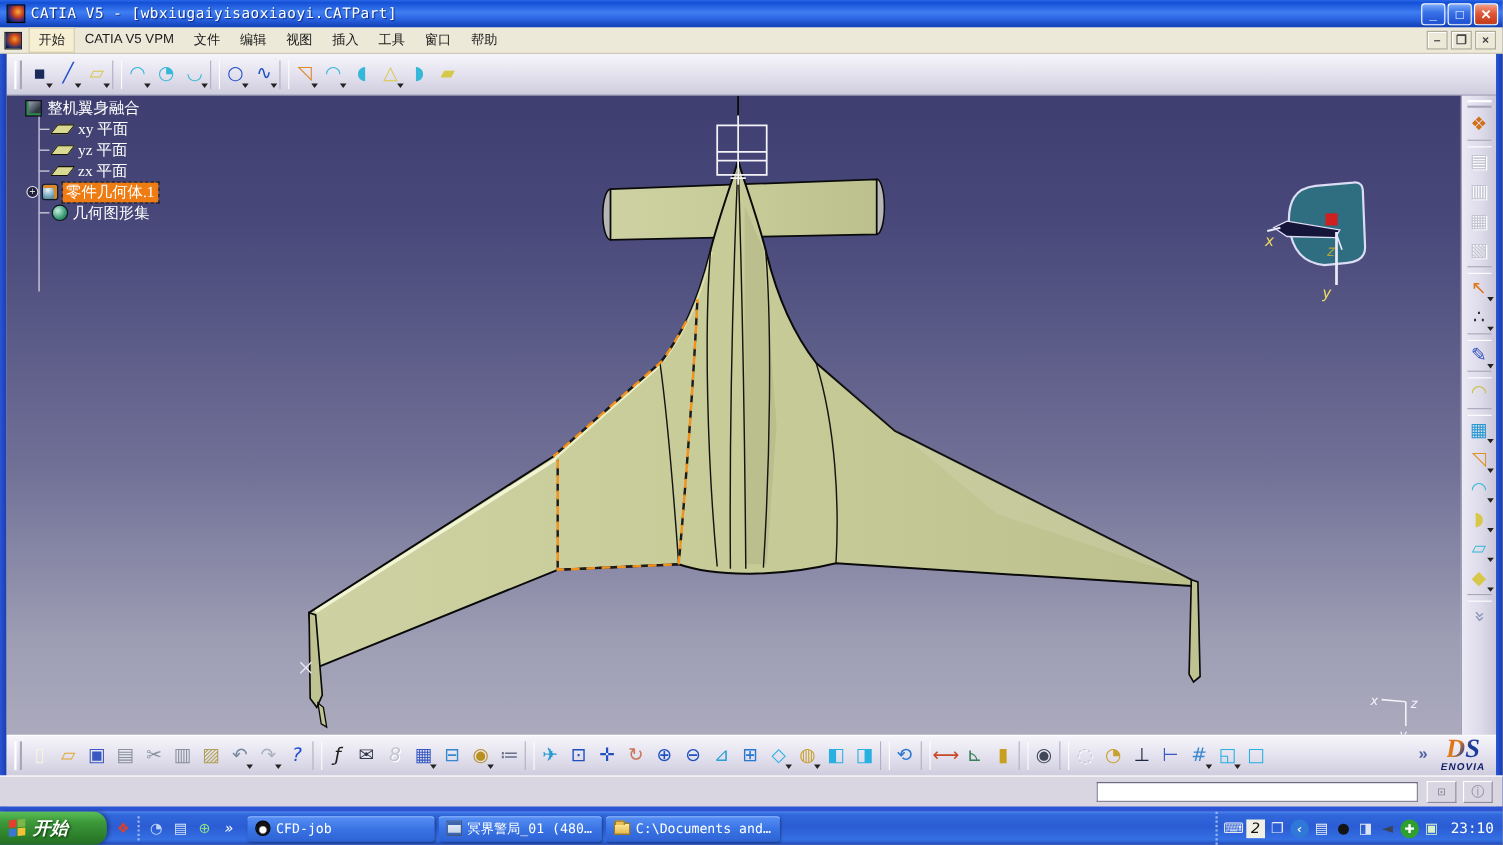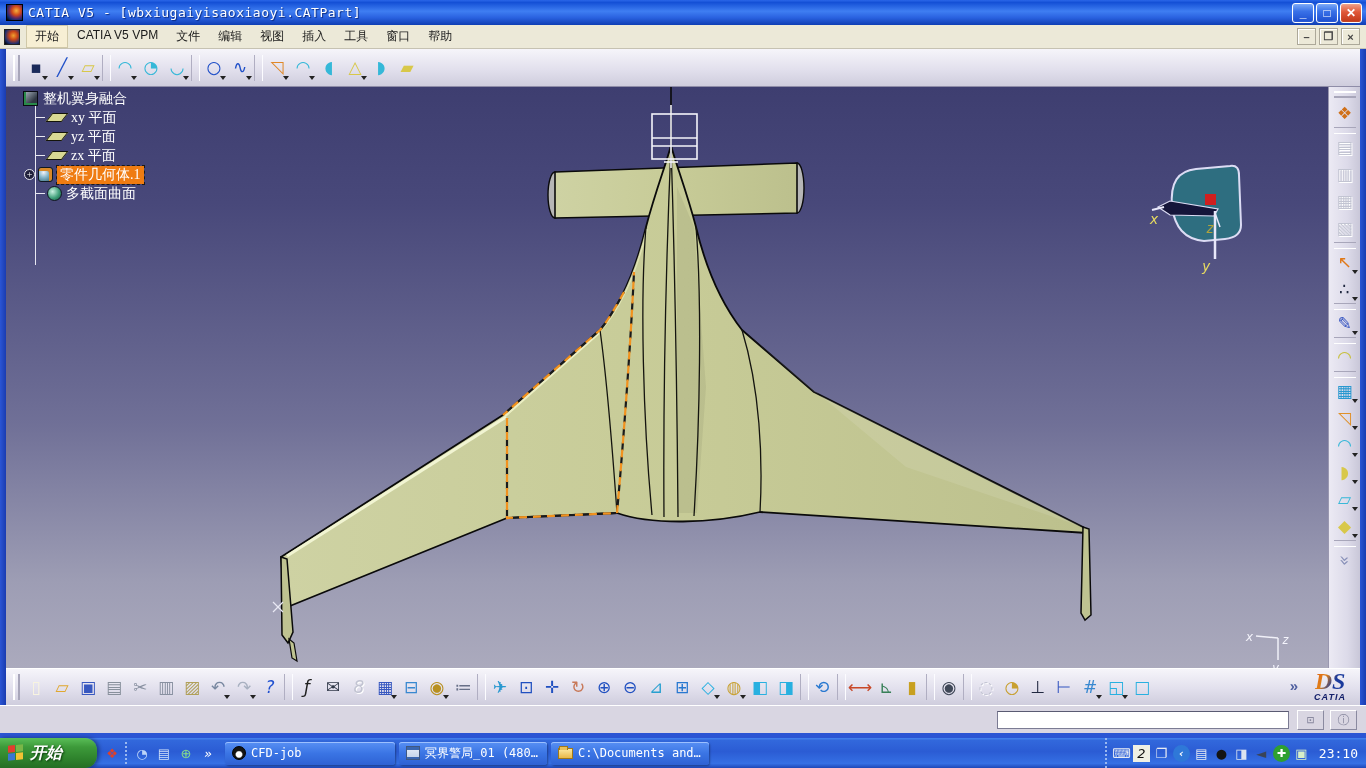--- a/index.html
+++ b/index.html
@@ -364,21 +364,21 @@
         <span>zx 平面</span>
       </div>
       <div class="trow">
         <span class="expander">+</span>
         <span class="t-ico-geoset"></span>
         <span class="sel-label">零件几何体.1</span>
       </div>
       <div class="trow">
         <span class="stub"></span>
         <span class="t-ico-body"></span>
-        <span>多截面曲面</span>
+        <span>几何图形集</span>
       </div>
     </div>
   </div>
 
   <div class="right-toolbar">
 
   <span class="thandle"></span>
       <span class="ticon">
         <i class="glyph" style="color: rgb(208, 112, 24);">❖</i>
       </span>
@@ -565,21 +565,21 @@
         <span class="ticon has-arrow">
           <i class="glyph" style="color: rgb(40, 176, 224);">◱</i>
         </span>
         <span class="ticon">
           <i class="glyph" style="color: rgb(40, 176, 224);">□</i>
         </span>
       </div>
     <span class="bt-chev">»</span>
     <div class="ds-logo">
       <span class="ds">DS</span>
-      <span class="prod">CATIA</span>
+      <span class="prod">ENOVIA</span>
     </div>
   </div>
 
   <div class="statusbar">
     <input class="status-input" type="text" value="" style="">
     <div class="sbtn" style="left:1297px">⊡</div>
     <div class="sbtn" style="left:1330px">ⓘ</div>
   </div>
 
   <div class="taskbar">

